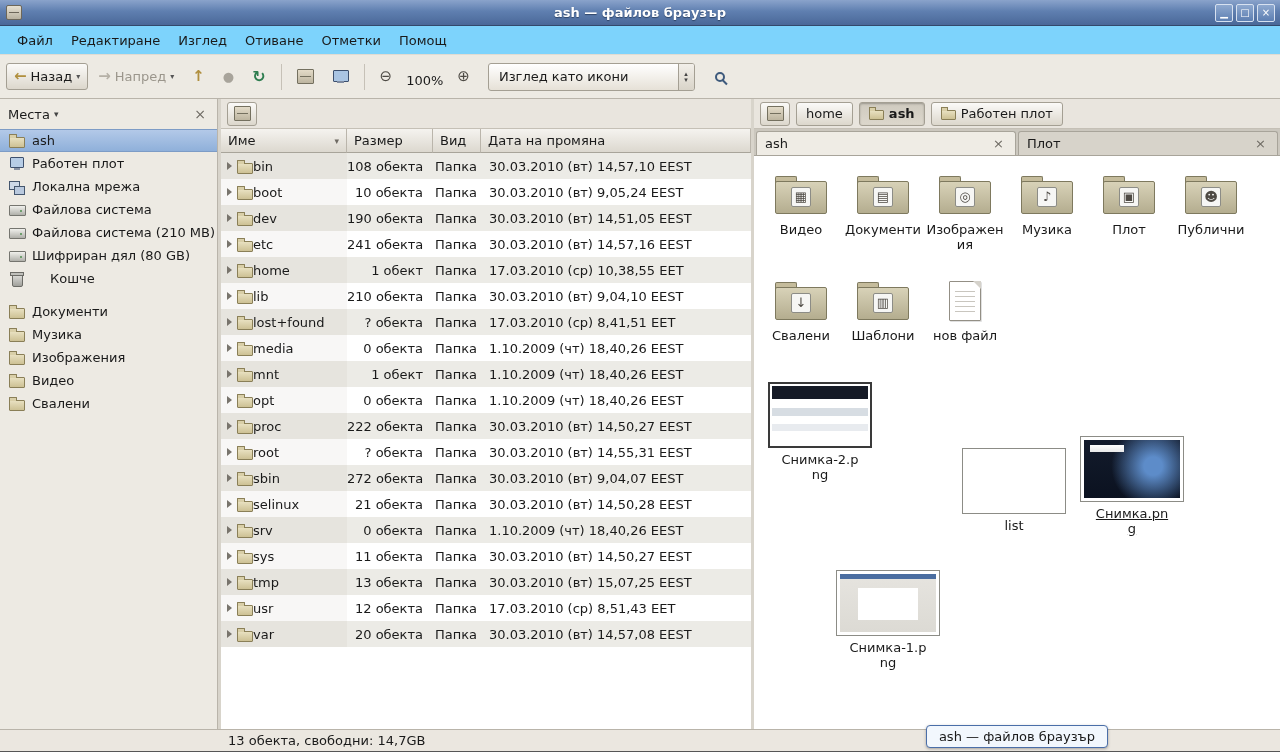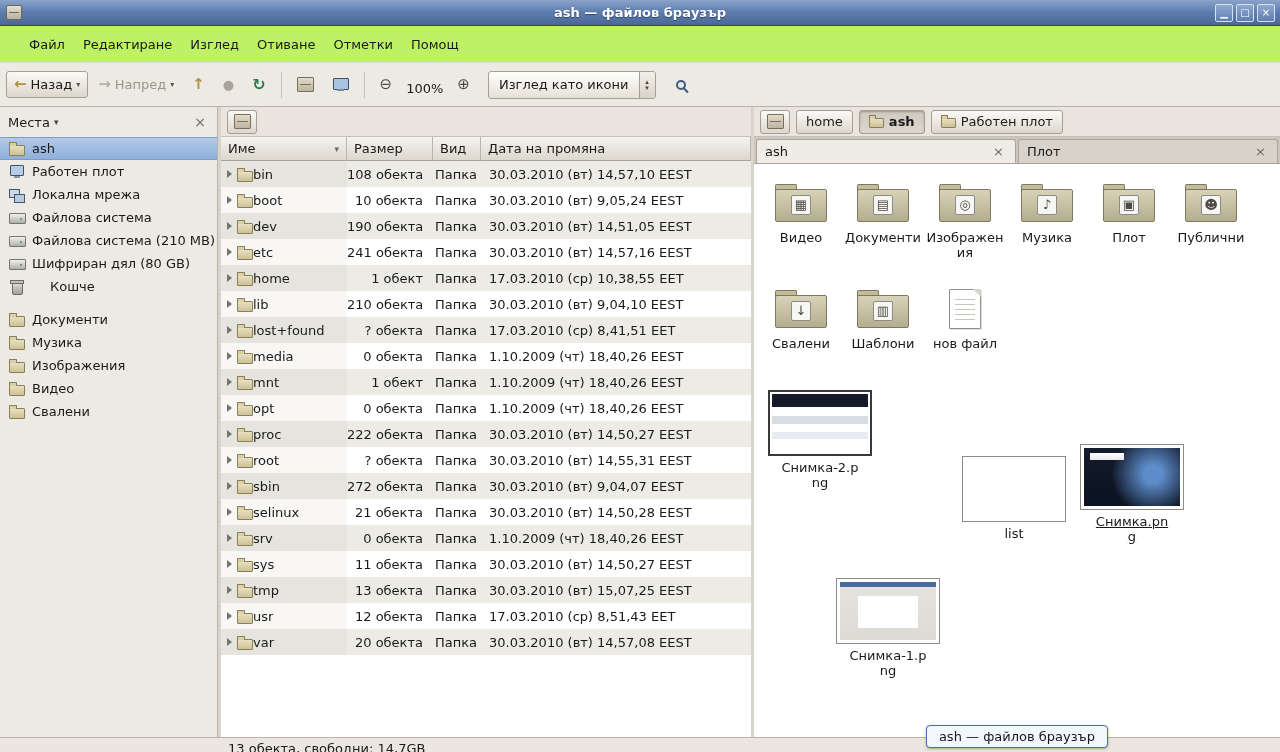--- a/index.html
+++ b/index.html
@@ -12,21 +12,21 @@
   .titlebar { height:26px; flex:none; display:flex; align-items:center; position:relative;
     background:linear-gradient(180deg,#8aa3cb 0%,#5f7fb0 45%,#4a6898 100%); border-bottom:1px solid #33496b; }
   .win-icon { width:16px; height:15px; margin-left:6px; position:relative; background:linear-gradient(#e6e0d2,#b9b2a0); border:1px solid #6d675a; border-radius:2px; }
   .win-icon::after { content:""; position:absolute; left:2px; top:6px; right:2px; height:1px; background:#6d675a; }
   .win-title { position:absolute; left:0; right:0; text-align:center; color:#ffffff; font-weight:bold; text-shadow:0 1px 1px #2e4466; }
   .win-controls { margin-left:auto; display:flex; gap:3px; margin-right:5px; position:relative; }
   .win-btn { width:18px; height:18px; display:flex; align-items:center; justify-content:center;
     background:linear-gradient(#8fa9cf,#5d7fb2); border:1px solid #d7e1f0; border-radius:2px; color:#fff; font-size:10px; line-height:1; cursor:default; }
 
   
-  .menubar { height:37px; flex:none; display:flex; align-items:center; background:#bef264; padding-left:20px; border-bottom:1px solid #e0dcd3; }
+  .menubar { height:29px; flex:none; display:flex; align-items:center; background:#7dd3fc; padding-left:8px; border-bottom:1px solid #e0dcd3; }
   .menu-item { padding:3px 9px; }
 
   
   .toolbar { height:44px; flex:none; display:flex; align-items:center; gap:2px; background:#edeae3; border-bottom:1px solid #b9b4aa; padding:0 6px; }
   .tb-btn { display:flex; align-items:center; gap:4px; padding:5px 7px; border:1px solid #a49f93; border-radius:3px;
     background:linear-gradient(#fbfaf8,#dcd7cc); }
   .tb-btn.flat { border-color:transparent; background:transparent; }
   .tb-btn.disabled { border-color:transparent; background:transparent; color:#9b968c; }
   .arrow-glyph { color:#b08f3e; font-weight:bold; font-size:15px; line-height:1; }
   .disabled .arrow-glyph { color:#b5b0a6; }
@@ -34,21 +34,21 @@
   .stop-glyph { color:#a8a49b; font-size:13px; line-height:1; }
   .reload-glyph { color:#2e7d4f; font-size:16px; font-weight:bold; line-height:1; }
   .tb-sep { width:1px; height:26px; background:#c6c1b7; margin:0 5px; }
   .mini-cabinet { width:17px; height:15px; position:relative; background:linear-gradient(#e3dbc8,#bdb5a0); border:1px solid #74705f; border-radius:1px; }
   .mini-cabinet::after { content:""; position:absolute; left:2px; right:2px; top:6px; height:1px; background:#74705f; }
   .mini-computer { width:17px; height:14px; position:relative; }
   .mini-computer::before { content:""; position:absolute; left:1px; top:0; width:14px; height:10px; background:#a9c4e2; border:1px solid #3c4f6d; border-radius:1px; }
   .mini-computer::after { content:""; position:absolute; left:5px; top:11px; width:7px; height:2px; background:#7e8aa0; }
   .zoom-glyph { font-size:15px; color:#4d4a44; line-height:1; }
   .zoom-label { padding:0 4px;margin-top:8px; }
-  .combo { display:flex; align-items:center; margin-left:8px; border:1px solid #a49f93; border-radius:3px; background:linear-gradient(#ffffff,#e6e1d7); height:28px; }
+  .combo { display:flex; align-items:center; margin-left:8px; border:1px solid #a49f93; border-radius:3px; background:linear-gradient(#ffffff,#e6e1d7); height:28px;gap:39px; }
   .combo-label { padding:0 10px; }
   .combo-spin { width:16px; align-self:stretch; border-left:1px solid #a49f93; display:flex; flex-direction:column; align-items:center; justify-content:center; font-size:7px; line-height:6px; color:#444; background:linear-gradient(#f2efe9,#d9d4c9); border-radius:0 2px 2px 0; }
   .mag { width:10px; height:10px; border:2px solid #3e5a7c; border-radius:50%; position:relative; }
   .mag::after { content:""; position:absolute; width:7px; height:2px; background:#3e5a7c; transform:rotate(45deg); right:-5px; bottom:-3px; }
 
   
   .main { flex:none; height:630px; display:flex; }
   .splitter { width:3px; background:#d8d4cb; flex:none; }
 
   

